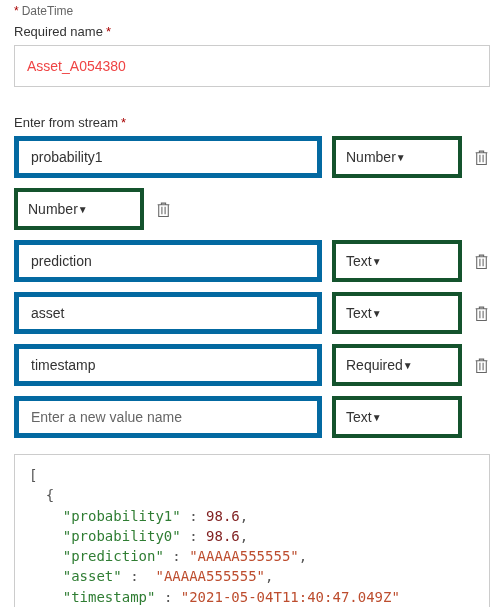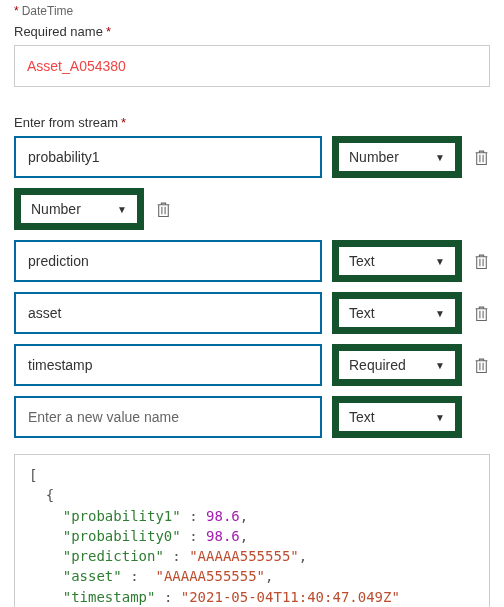--- a/index.html
+++ b/index.html
@@ -42,43 +42,42 @@
   .section-gap { height: 22px; }
   .stream-rows { display: flex; flex-direction: column; gap: 10px; }
   .stream-row {
     display: flex;
     align-items: center;
     gap: 10px;
   }
   .stream-name {
     flex: 1 1 auto;
     height: 42px;
-    border: 2px solid #0369a1;
+    border: 5px solid #0369a1;
     padding: 0 12px;
     font-size: 14px;
     color: #333;
     background: #fff;
     outline: none;
     font-family: inherit;
   }
   .stream-name::placeholder { color: #666; }
   .stream-type {
     width: 130px;
     height: 42px;
-    border: 7px solid #14532d;
+    border: 4px solid #14532d;
     background: #fff;
     padding: 0 10px;
     display: flex;
     align-items: center;
-    justify-content: space-between;
+    justify-content: flex-start;
     font-size: 14px;
     color: #333;
     cursor: pointer;
     position: relative;
-    gap: 16px;
   }
   .stream-type .caret {
     font-size: 10px;
     color: #333;
   }
   .trash {
     width: 18px;
     height: 18px;
     flex: 0 0 18px;
     cursor: pointer;
@@ -96,21 +95,21 @@
     padding: 10px 14px 18px 14px;
     font-family: Consolas, Menlo, monospace;
     font-size: 14px;
     line-height: 1.45;
     white-space: pre;
     overflow-x: auto;
     color: #555;
   }
   .j-punc { color: #555; }
   .j-key  { color: #2f7d33; }
-  .j-num  { color: #a21caf; }
+  .j-num  { color: #7f1d1d; }
   .j-str  { color: #bd4d2e; }
 </style>
 </head>
 <body>
 
 <div class="page">
 
   <div class="required-note">
     <span class="star">*</span><span>DateTime</span>
   </div>

